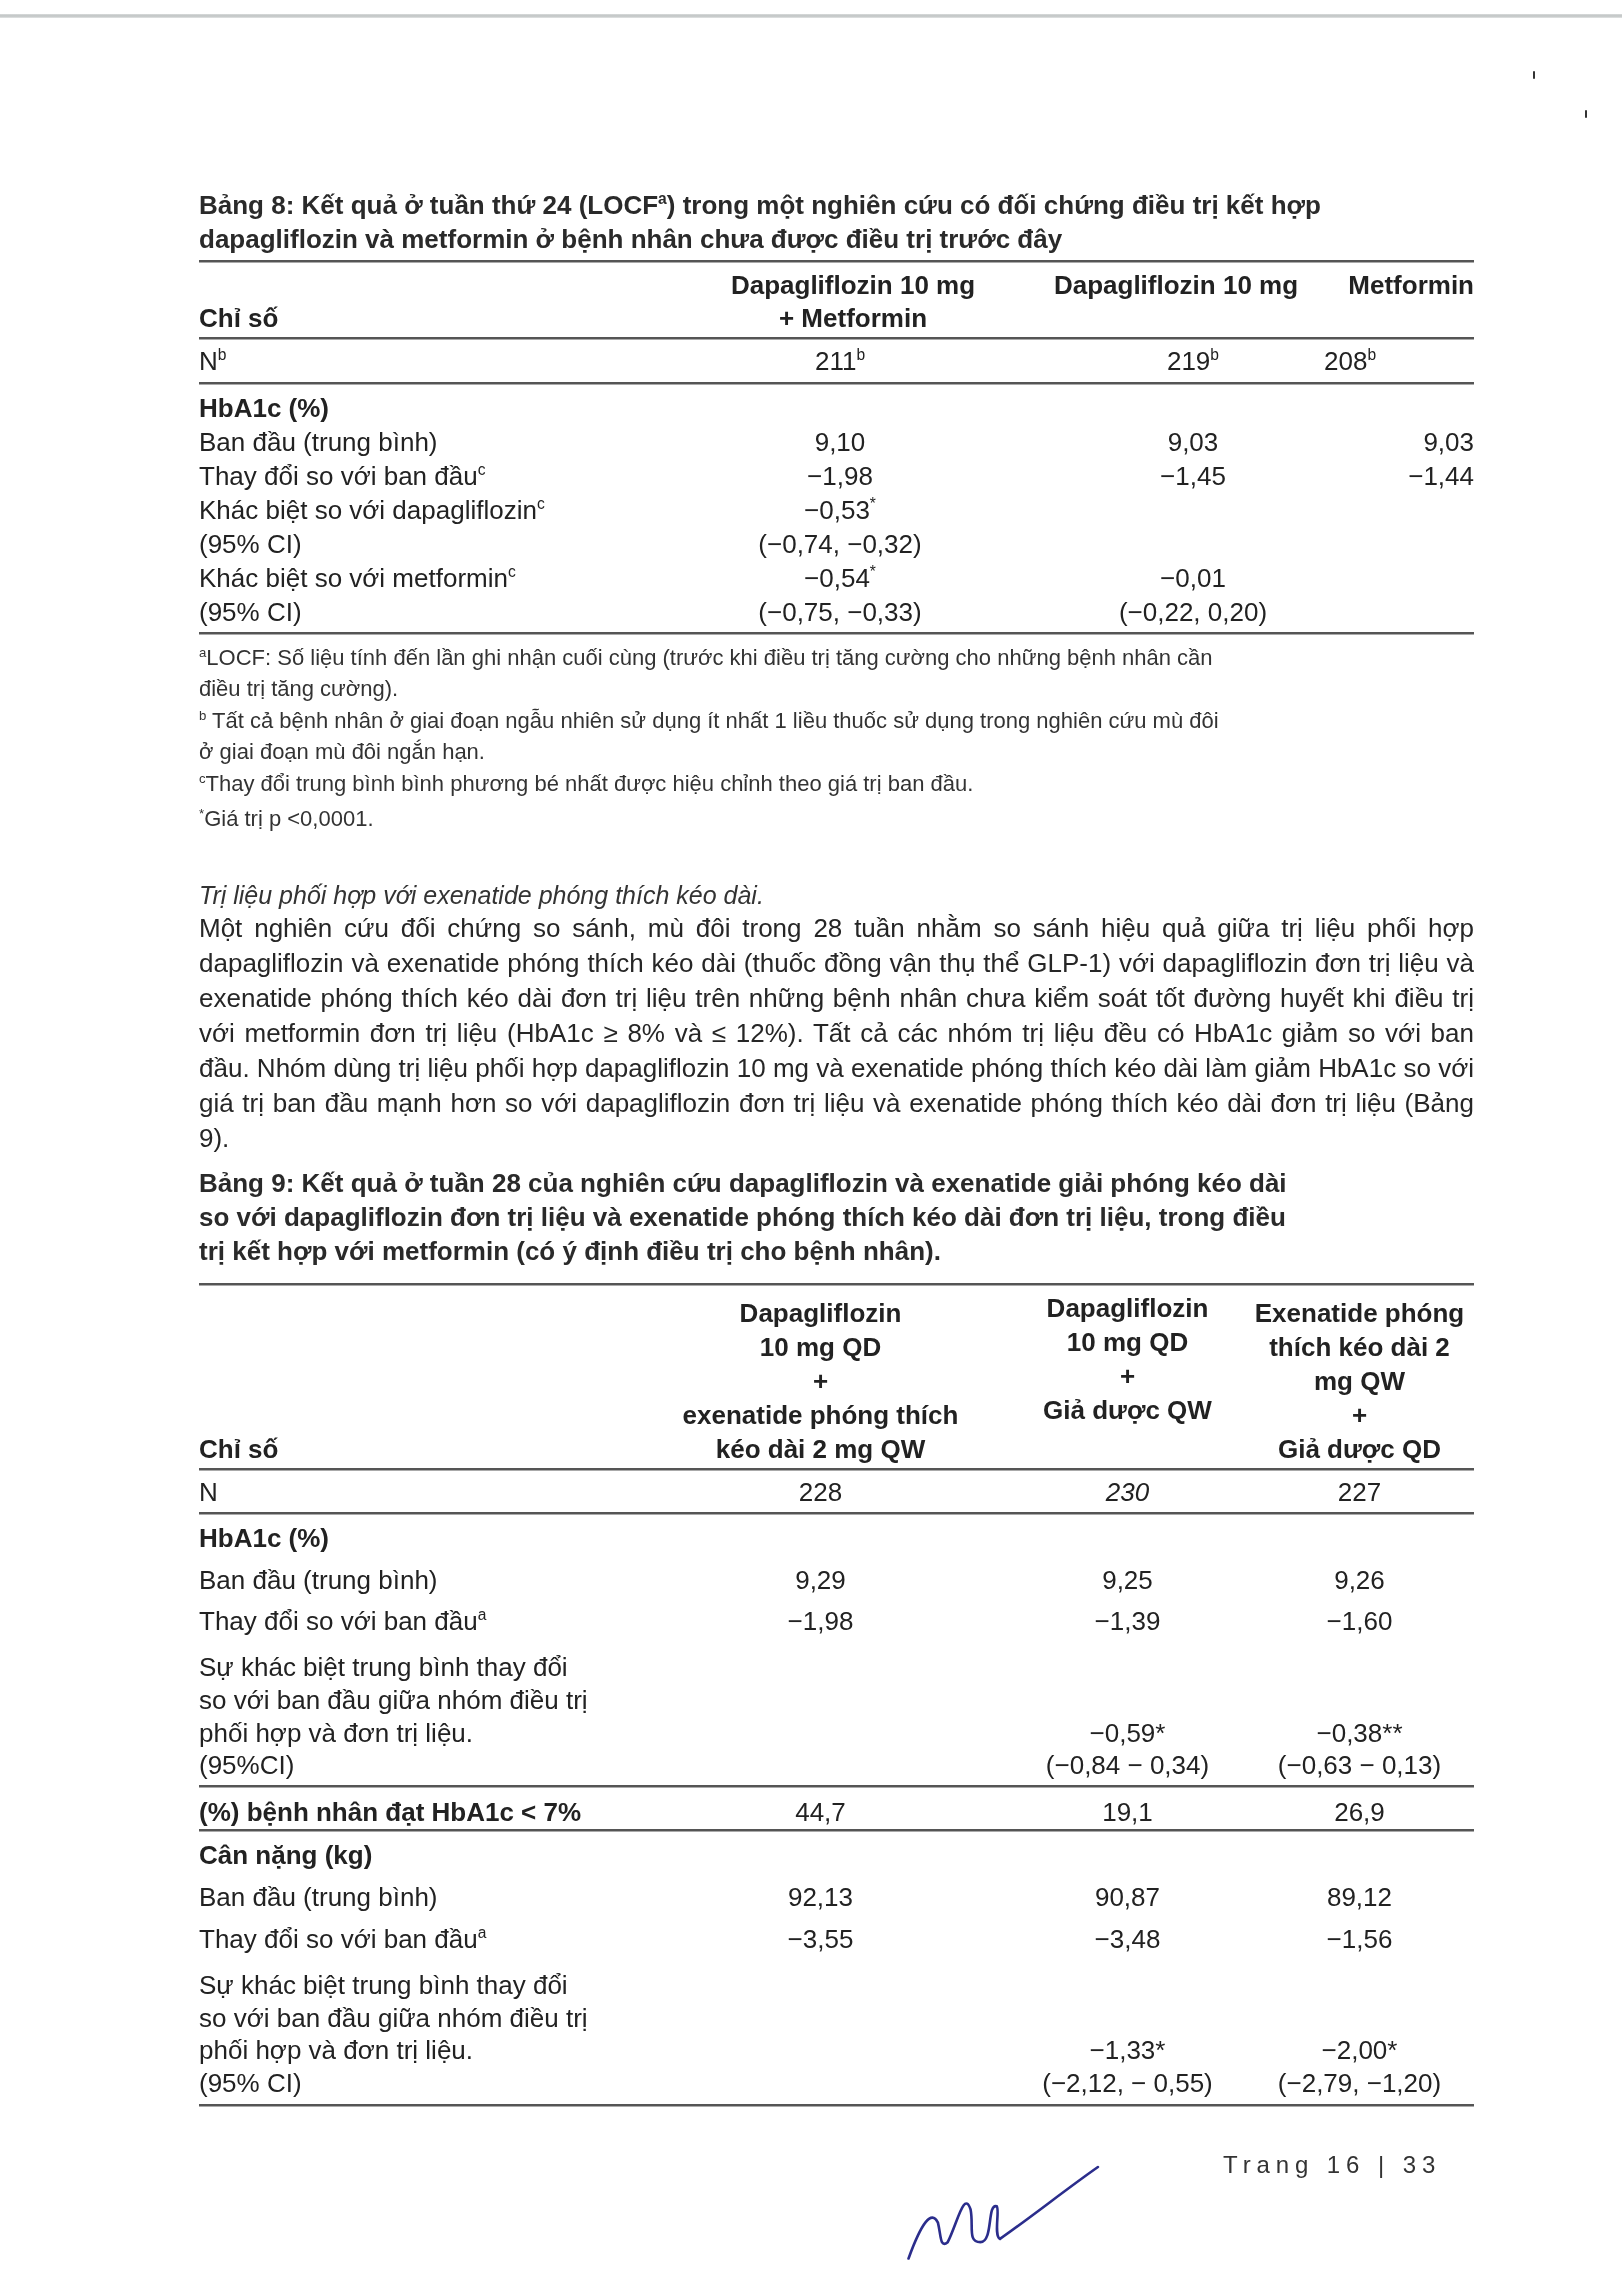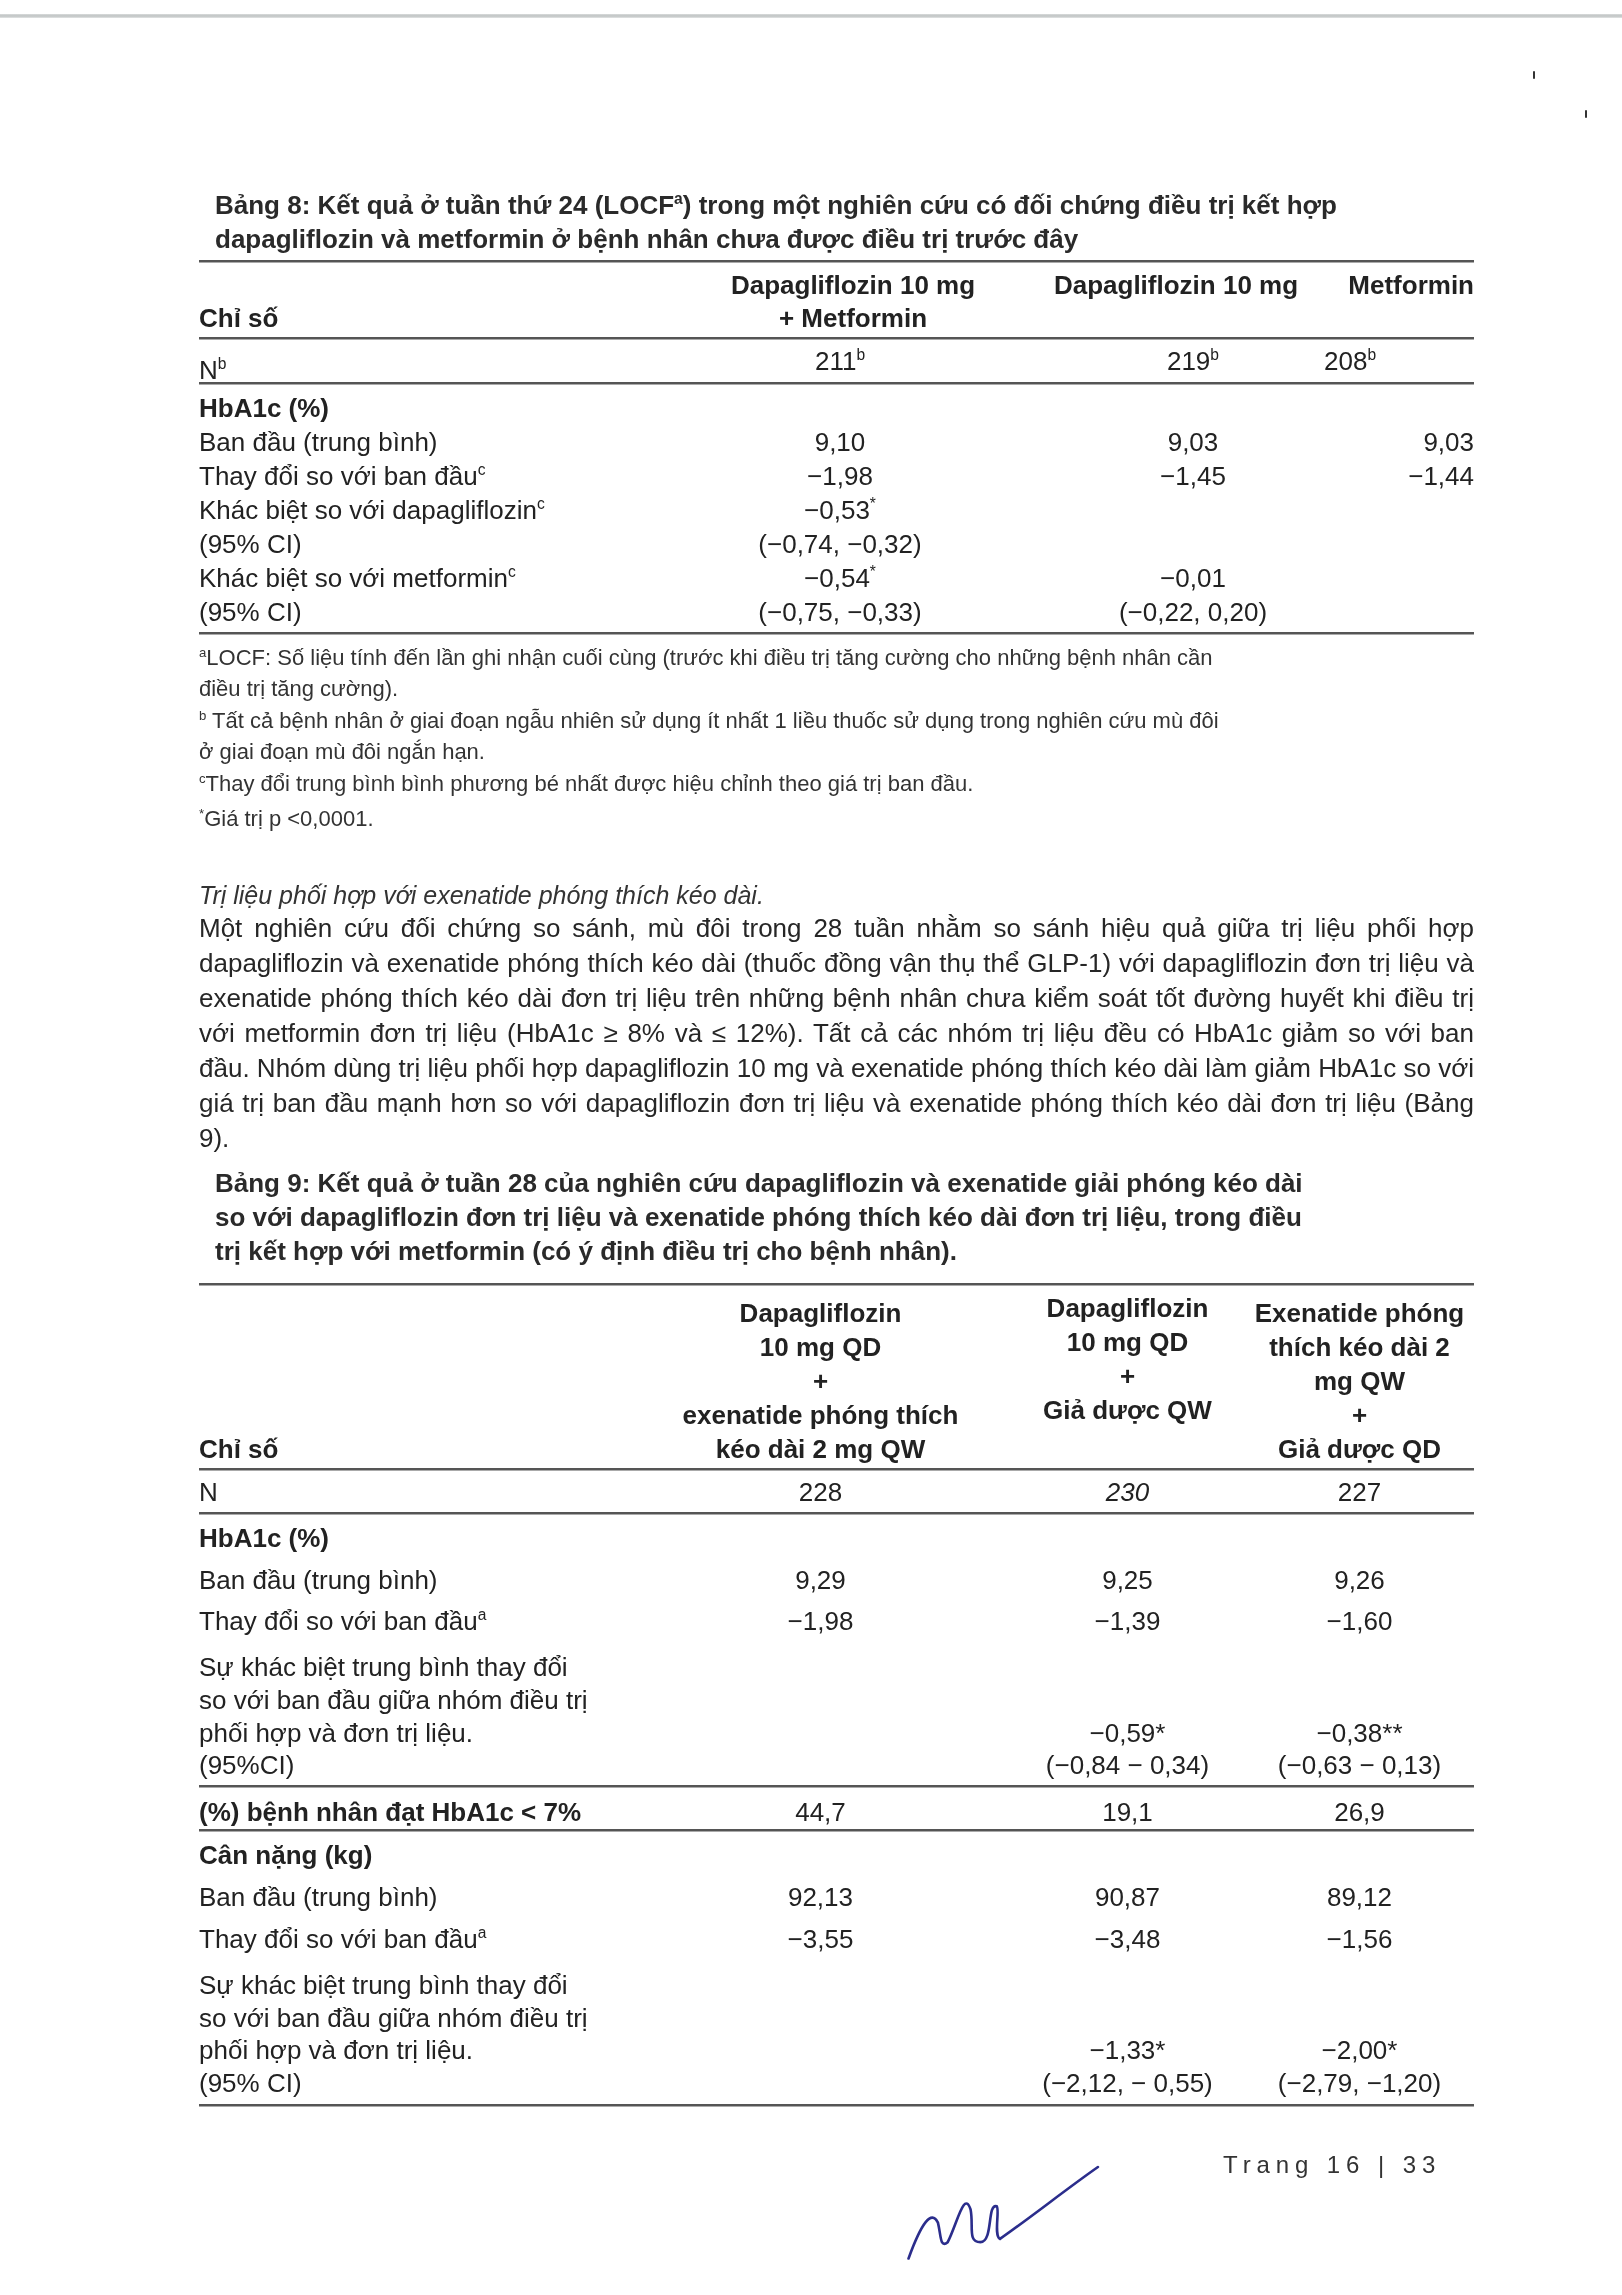--- a/index.html
+++ b/index.html
@@ -1,20 +1,20 @@
 <!DOCTYPE html>
 <html style="font-size:10.5px"><head>
 <meta charset="utf-8">
 <style>
   html, body { margin:0; padding:0; background:#ffffff; }
   body { width:1623px; height:2295px; position:relative; overflow:hidden;
          font-family:"Liberation Sans", sans-serif; color:#1e1e1e; }
   .top-rule { position:absolute; left:0; top:14.4px; width:1623px; height:3.9px; background:linear-gradient(#d9dcdc,#bfc3c3,#e3e5e5); }
   .page { position:absolute; left:199px; top:0; width:1275px; }
-  .title { position:absolute; left:16px; font-weight:bold; font-size:26px; line-height:34px; color:#2a2a2a; }
+  .title { position:absolute; left:0; font-weight:bold; font-size:26px; line-height:34px; color:#2a2a2a; }
   .rule { position:absolute; left:0; width:1275px; height:2px; background:#555; border-bottom:0.7px solid #aaa; }
   .cell { position:absolute; font-size:26px; line-height:35px; white-space:nowrap; color:#222; }
   .bold { font-weight:bold; }
   .lbl { left:0; }
   .c1 { left:484px; width:340px; text-align:center; }
   .c3 { left:1125px; width:150px; text-align:right; }
   .note { position:absolute; left:0; width:1275px; font-size:22px; line-height:32px; color:#333; }
   sup { font-size:60%; line-height:0; }
   .italic { font-style:italic; }
   .para { position:absolute; left:0; width:1275px; font-size:26px; line-height:35px; text-align:justify; color:#262626; }
@@ -40,21 +40,21 @@
 
   <div>
     <div class="rule" style="top:260px;"></div>
     <div class="cell bold lbl" style="top:301px;">Chỉ số</div>
     <div class="cell bold c1" style="top:268px;">Dapagliflozin 10 mg</div>
     <div class="cell bold c1" style="top:301px;">+ Metformin</div>
     <div class="cell bold" style="top:268px;left:807px;width:340px;text-align:center;">Dapagliflozin 10 mg</div>
     <div class="cell bold c3" style="top:268px;">Metformin</div>
     <div class="rule" style="top:337px;"></div>
 
-    <div class="cell lbl" style="top:353px;"><span>N</span><sup>b</sup></div>
+    <div class="cell lbl" style="top:344px;"><span>N</span><sup>b</sup></div>
     <div class="cell" style="top:344px;left:432px;width:418px;text-align:center;"><span>211</span><sup>b</sup></div>
     <div class="cell" style="top:344px;left:785px;width:418px;text-align:center;"><span>219</span><sup>b</sup></div>
     <div class="cell" style="top:344px;left:1125px;width:150px;text-align:left;"><span>208</span><sup>b</sup></div>
     <div class="rule" style="top:382px;"></div>
 
     <div class="cell bold lbl" style="top:391px;">HbA1c (%)</div>
 
     <div id="t8rows">
         <div class="cell lbl" style="top: 425px;">Ban đầu (trung bình)</div>
         <div class="cell " style="top: 425px; left: 432px; width: 418px; text-align: center;">9,10</div>

